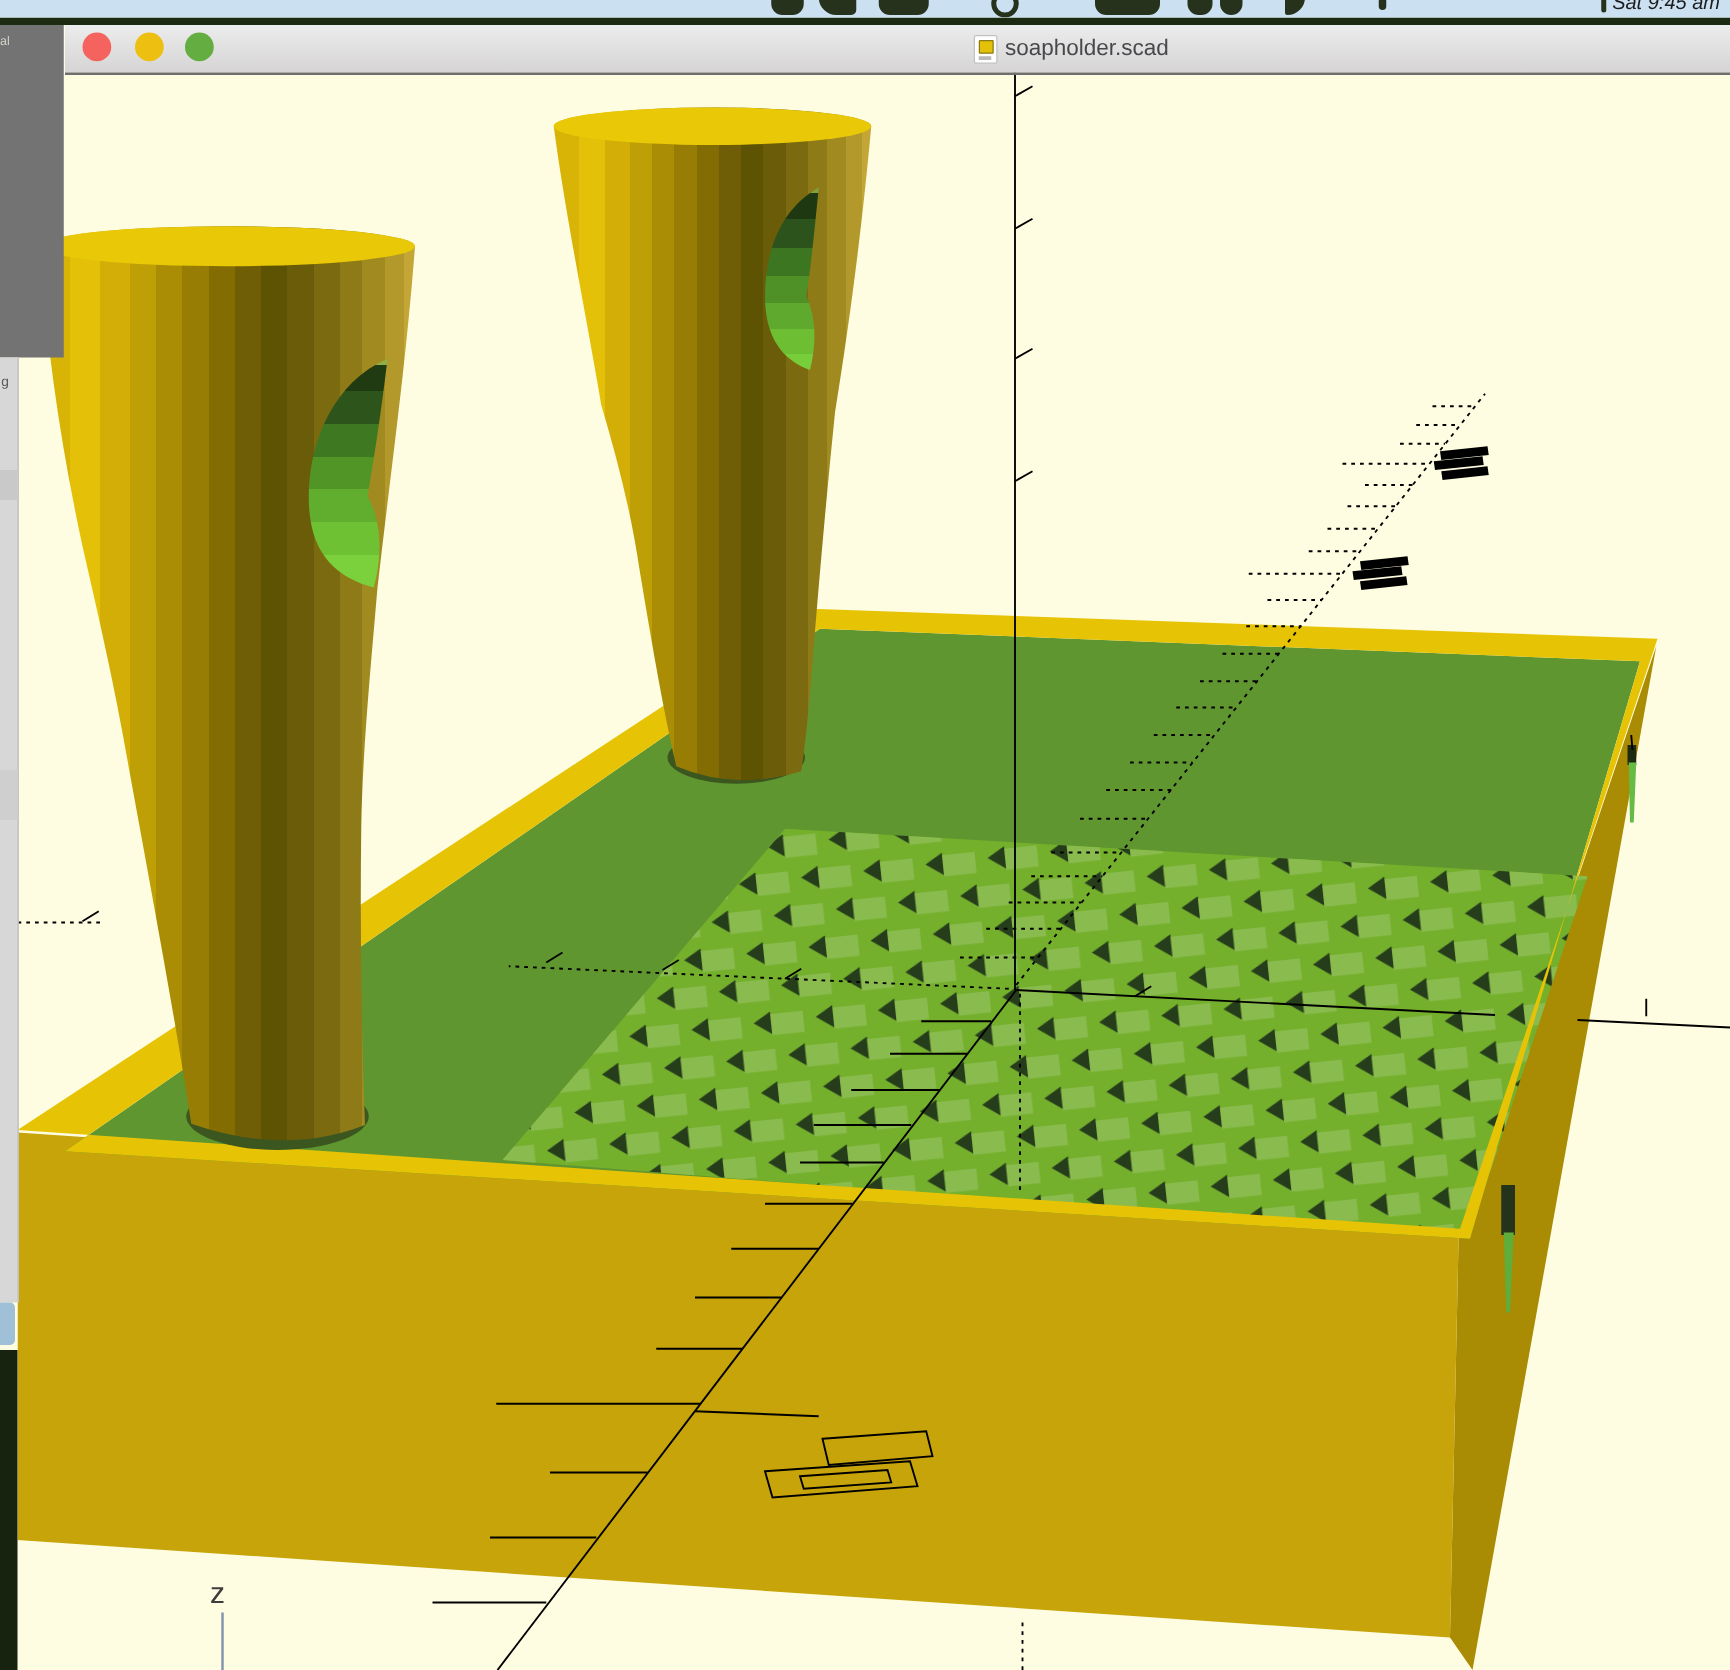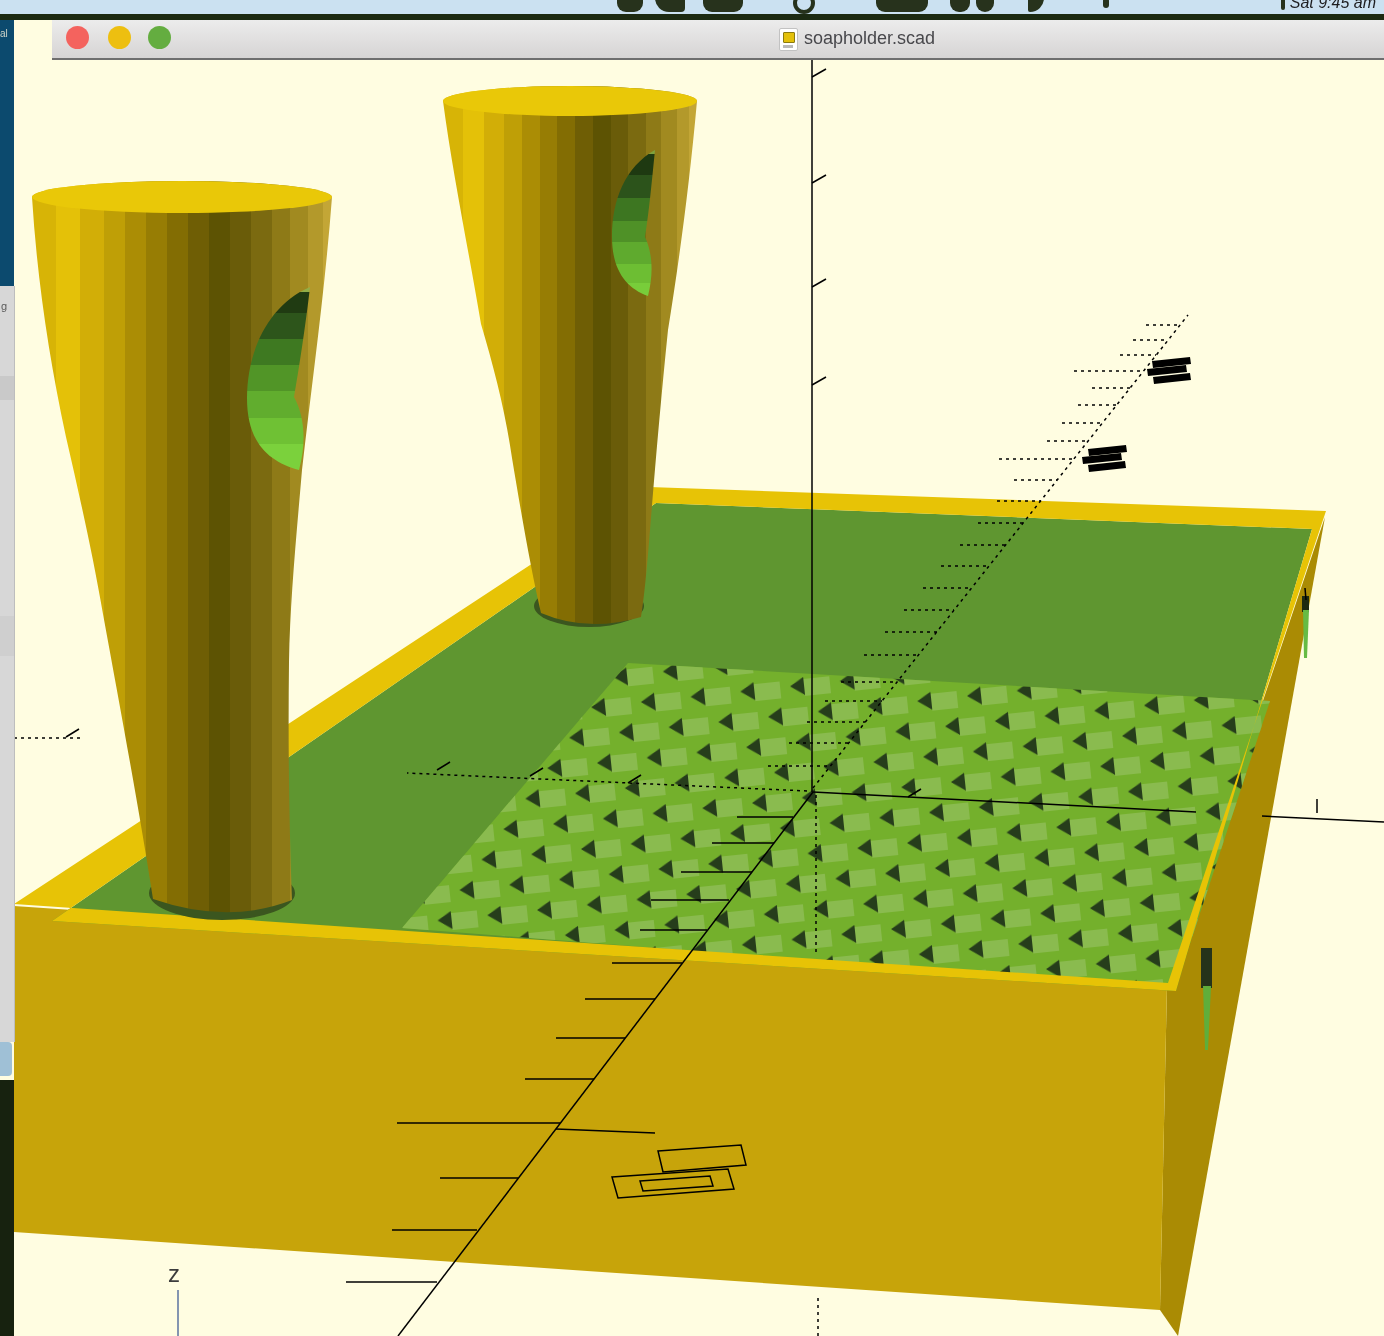--- a/index.html
+++ b/index.html
@@ -11,21 +11,21 @@
     background:#cbe1f1;overflow:hidden;z-index:30;font-style:italic;}
   .mb-blob{position:absolute;top:-6px;height:18px;background:#27321c;border-radius:0 0 9px 9px;}
   .mb-ring{background:transparent;border:4px solid #27321c;border-radius:50%;height:14px;top:-8px;}
   #menubar-clock{position:absolute;top:-6px;right:8px;color:#1d1d1f;font-size:16px;white-space:nowrap;}
 
   
   #back-window-edge{position:absolute;left:0;top:14px;width:1384px;height:6px;background:#1c2a12;z-index:29;}
 
   
   #left-strip{position:absolute;left:0;top:20px;width:14px;height:1316px;z-index:28;}
-  .ls-dark-top{position:absolute;left:0;top:0;width:14px;height:266px;background:#0c4a6e;}
+  .ls-dark-top{position:absolute;left:0;top:0;width:14px;height:266px;background:#737373;padding-left:37px;}
   .ls-frag-top{position:absolute;left:0;top:8px;width:14px;color:#cfd4c8;font-size:10px;overflow:hidden;}
   .ls-gray{position:absolute;left:0;top:266px;width:14px;height:756px;background:#d7d7d7;border-right:1px solid #bdbdbd;}
   .ls-frag-side{position:absolute;left:1px;top:14px;color:#5a5a5a;font-size:11px;}
   .ls-block1{position:absolute;left:0;top:90px;width:14px;height:24px;background:#c9c9c9;}
   .ls-block2{position:absolute;left:0;top:330px;width:14px;height:40px;background:#cfcfcf;}
   .ls-blue{position:absolute;left:0;top:1022px;width:12px;height:34px;background:#9fc0d6;border-radius:0 4px 4px 0;}
   .ls-dark-bot{position:absolute;left:0;top:1060px;width:14px;height:256px;background:#17220f;}
 
   
   #titlebar{position:absolute;left:14px;top:20px;width:1370px;height:38px;

